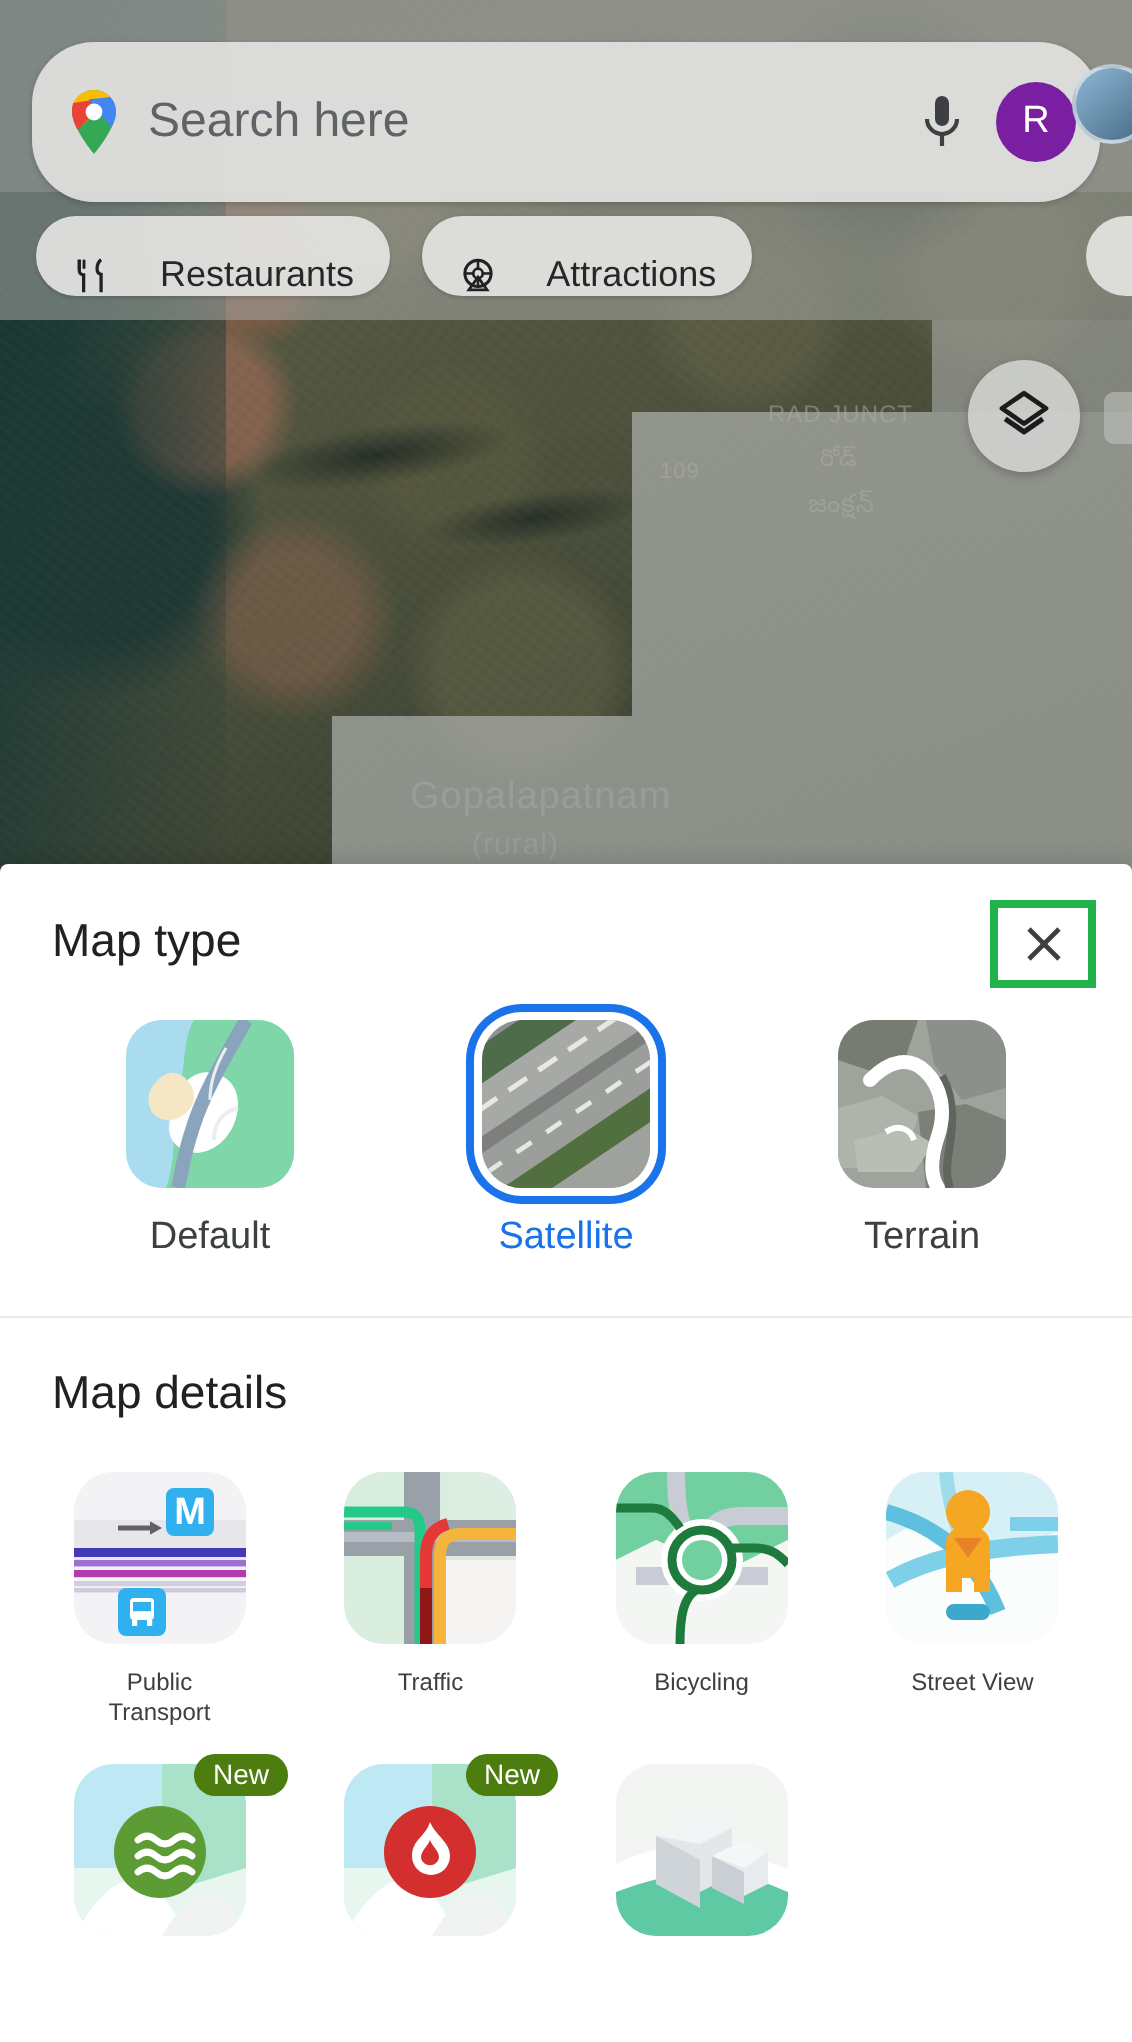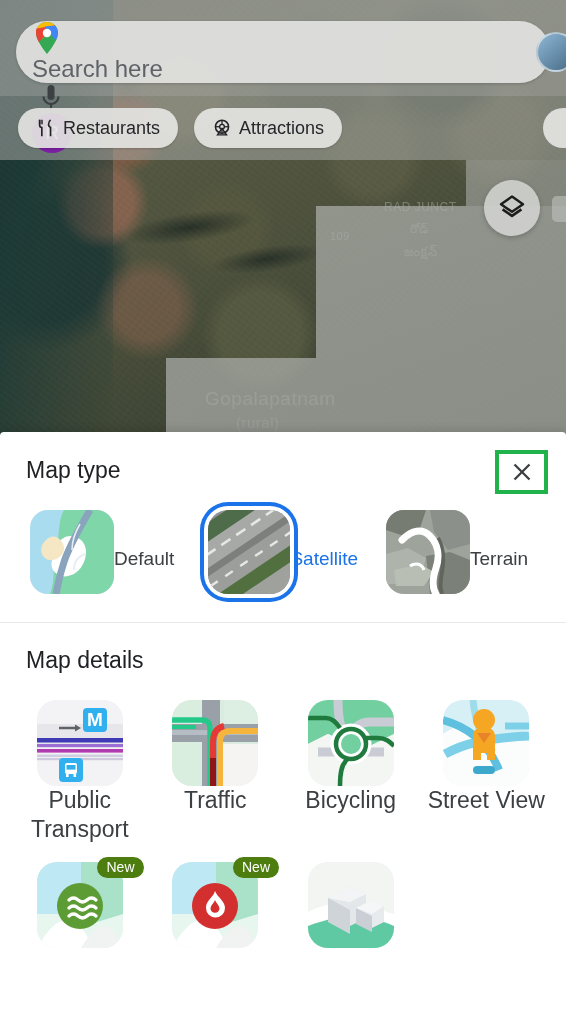--- a/index.html
+++ b/index.html
@@ -70,27 +70,26 @@
   
   .scrim { position: absolute; background: rgba(170,172,168,.62); }
   .scrim-top    { left: 0;    top: 0;   width: 566px; height: 96px;  background: rgba(168,170,166,.70); }
   .scrim-chips  { left: 0;    top: 96px; width: 566px; height: 64px; background: rgba(166,168,164,.55); }
   .scrim-r1     { left: 466px; top: 160px; width: 100px; height: 46px; background: rgba(172,174,170,.58); }
   .scrim-r2     { left: 316px; top: 206px; width: 250px; height: 152px; background: rgba(172,174,170,.72); }
   .scrim-r3     { left: 166px; top: 358px; width: 400px; height: 82px;  background: rgba(172,174,170,.72); }
 
   
   .search-bar {
-    position: absolute; left: 16px; top: 21px; width: 534px; height: 62px;
+    position: absolute; left: 16px; top: 21px; width: 534px; height: 80px;
     background: rgba(226,226,224,.92);
     border-radius: 31px;
-    display: flex; 
+    display: flex; align-items: center;
     padding: 0 12px 0 16px;
     box-shadow: 0 1px 3px rgba(0,0,0,.18);
-    flex-direction: column;
   }
   .gm-pin { width: 30px; height: 34px; flex: 0 0 auto; margin-right: 12px; }
   .search-input {
     flex: 1 1 auto; border: 0; background: transparent; outline: none;
     font-size: 24px; color: #5f6368;
     font-family: "Liberation Sans", sans-serif;
   }
   .search-input::placeholder { color: #5f6368; opacity: 1; }
   .mic-icon { width: 26px; height: 30px; flex: 0 0 auto; margin: 0 14px 0 6px; }
   .avatar {
@@ -105,21 +104,21 @@
     background: linear-gradient(140deg,#8fb7d4,#456a86);
     border: 2px solid rgba(245,245,245,.6);
   }
 
   
   .chip-row {
     position: absolute; left: 18px; top: 108px;
     display: flex; align-items: center; gap: 16px;
   }
   .chip {
-    height: 40px; display: flex; align-items: center; gap: 7px;
+    height: 40px; display: flex; align-items: flex-end; gap: 24px;
     padding: 0 18px;
     background: rgba(228,228,226,.92);
     border-radius: 20px;
     font-size: 18px; color: #26272a;
     box-shadow: 0 1px 2px rgba(0,0,0,.16);
     white-space: nowrap;
   }
   .chip svg { flex: 0 0 auto; }
   .chip-peek {
     position: absolute; left: 543px; top: 108px;
@@ -161,21 +160,21 @@
     border: 4px solid #21b24b;
     background: #fff;
     display: flex; align-items: center; justify-content: center;
   }
   .close-x { width: 24px; height: 24px; }
 
   .types-row {
     display: flex; justify-content: space-around; align-items: flex-start;
     padding: 0 16px; margin-top: 2px;
   }
-  .type-item { width: 150px; display: flex; flex-direction: row; align-items: center; text-align: right; }
+  .type-item { width: 150px; display: flex; flex-direction: column; align-items: center; text-align: right; }
   .thumb {
     width: 84px; height: 84px; border-radius: 18px;
     overflow: hidden; position: relative;
     background: #eceff1;
   }
   .thumb.selected {
     box-shadow: 0 0 0 4px #ffffff, 0 0 0 8px #1a73e8;
     border-radius: 20px;
   }
   .type-label { margin-top: 14px; font-size: 19px; color: #3c4043; }
@@ -188,21 +187,21 @@
   .details-grid {
     display: grid; grid-template-columns: repeat(4, 1fr);
     row-gap: 18px; padding: 26px 12px 0 12px;
   }
   .detail-item { display: flex; flex-direction: column; align-items: center; position: relative; }
   .detail-thumb {
     width: 86px; height: 86px; border-radius: 20px;
     overflow: hidden; position: relative; background: #f1f3f4;
   }
   .detail-label {
-    font-size: 23px; color: #3c4043;
+    margin-top: 12px; font-size: 12px; color: #3c4043;
     text-align: center; line-height: 1.25; max-width: 118px;
   }
   .new-badge {
     position: absolute; right: 4px; top: -5px;
     background: #4d7c0f; color: #fff;
     font-size: 14px; padding: 2px 9px 3px; border-radius: 11px;
     z-index: 3;
   }
   svg { display: block; }
 </style>

